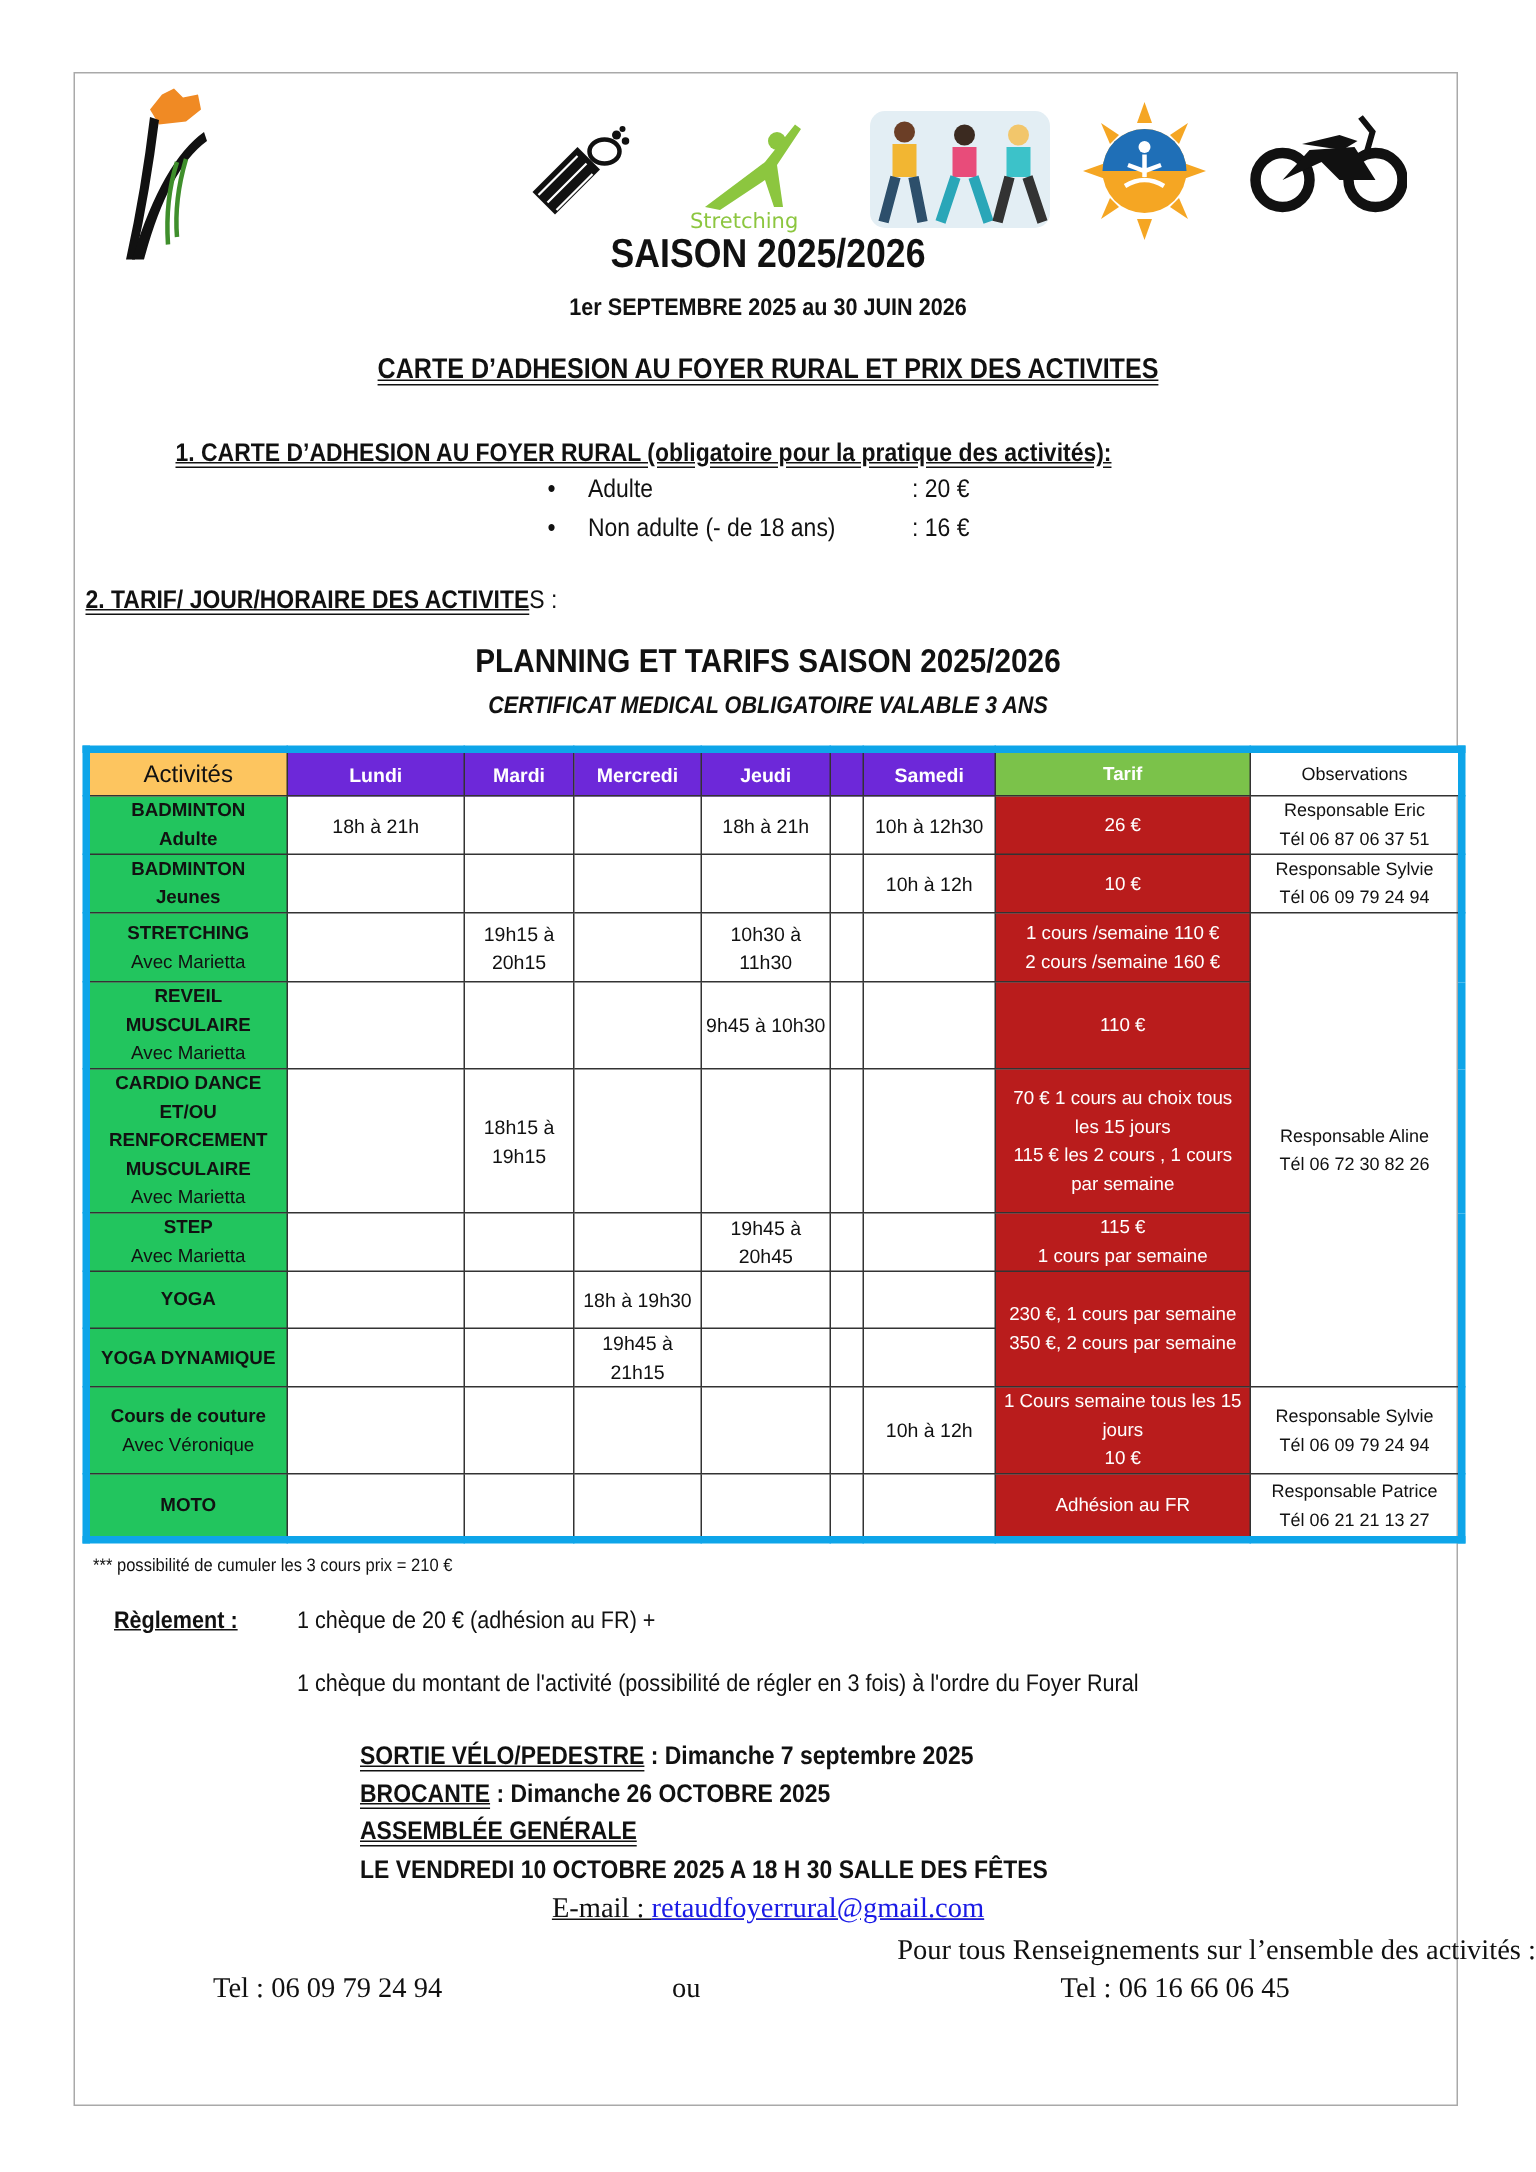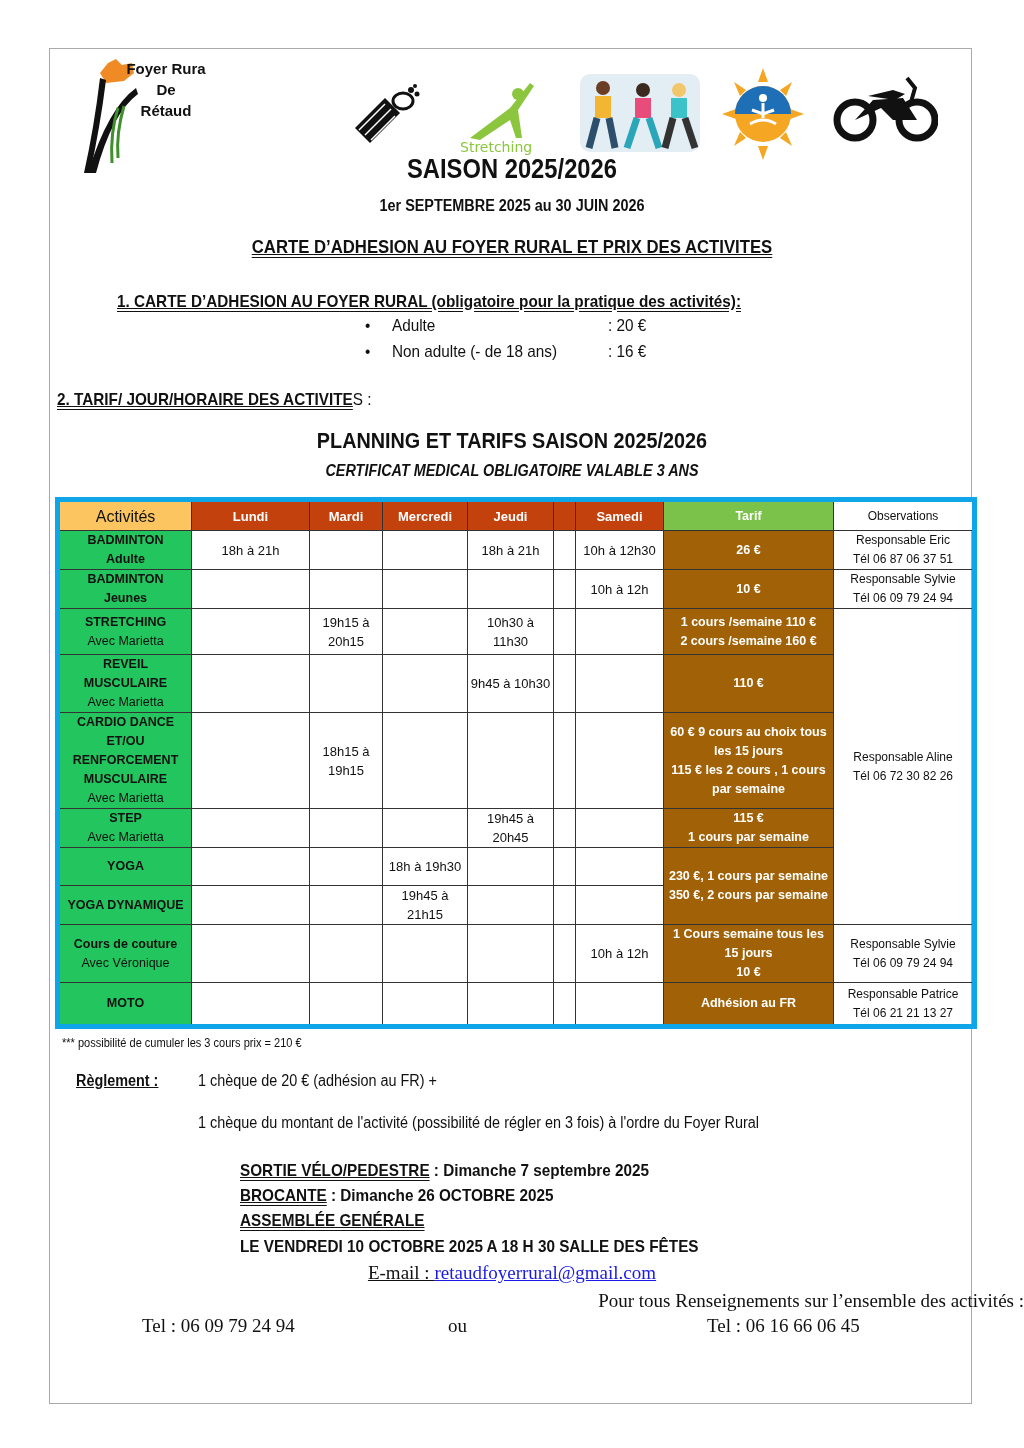--- a/index.html
+++ b/index.html
@@ -20,26 +20,26 @@
   .bullet-row .lbl { display:inline-block; width:240px; }
   .sec2 { left:57px; top:390px; font-size:17px; font-weight:bold; transform:scaleX(0.9); transform-origin:left; white-space:nowrap; }
   .sec2 .suffix { font-weight:normal; }
   .plan-title { left:0; width:1024px; top:428px; font-size:22px; font-weight:bold; transform:scaleX(0.9); }
   .plan-sub { left:0; width:1024px; top:462px; font-size:16px; font-weight:bold; font-style:italic; transform:scaleX(0.9); }
 
   table.planning { position:absolute; left:55px; top:497px; width:917px; border-collapse:collapse; border:5px solid #0ea5e9; font-size:12.5px; table-layout:fixed; }
   table.planning td, table.planning th { border:1px solid #333; text-align:center; vertical-align:middle; padding:0 2px; line-height:19px; }
   table.planning th { height:28px; font-weight:bold; color:#fff; }
   th.h-act { background:#fdc55f; color:#111 !important; font-weight:normal !important; font-size:16px; }
-  th.h-day { background:#c2410c; font-size:13px; }
+  th.h-day { background:#6d28d9; font-size:13px; }
   th.h-tarif { background:#7bc24a; }
   th.h-obs { background:#fff; color:#111 !important; font-weight:normal !important; font-size:12px; }
   td.act { background:#22c55e; font-weight:bold; }
   td.act .sub { font-weight:normal; display:block; }
-  td.tarif { background:#a16207; color:#fff; font-weight:bold; }
+  td.tarif { background:#b91c1c; color:#fff; font-weight:normal; }
   td.obs { font-size:12px; }
   td.day { font-size:13px; }
 
   .note { left:62px; top:1036px; font-size:12px; transform:scaleX(0.92); transform-origin:left; white-space:nowrap; }
   .reg-label { left:76px; top:1072px; font-size:16px; font-weight:bold; text-decoration:underline; transform:scaleX(0.9); transform-origin:left; }
   .reg-line1 { left:198px; top:1072px; font-size:16px; transform:scaleX(0.9); transform-origin:left; white-space:nowrap; }
   .reg-line2 { left:198px; top:1114px; font-size:16px; transform:scaleX(0.9); transform-origin:left; white-space:nowrap; }
   .event { left:240px; font-size:17px; font-weight:bold; transform:scaleX(0.9); transform-origin:left; white-space:nowrap; }
   .event .u { text-decoration:underline; text-decoration-style:double; }
   .serif { font-family:"Liberation Serif","DejaVu Serif",serif; font-size:19px; }
@@ -56,25 +56,20 @@
 <div class="page"></div>
 
 <div class="abs logo">
   <svg width="60" height="120" viewBox="0 0 60 120" style="position:absolute;left:0;top:0">
     <path d="M30 5 l8 -4 l6 6 l10 -2 l2 10 l-10 8 l-18 2 l-6 -10 z" fill="#f08a24"></path>
     <path d="M22 20 Q16 70 6 115 L12 115 Q22 70 28 22 Z" fill="#111"></path>
     <path d="M58 30 Q30 50 10 115 L18 115 Q34 55 60 36 Z" fill="#111"></path>
     <path d="M40 50 Q32 75 34 105" stroke="#3f8f2c" stroke-width="3" fill="none"></path>
     <path d="M46 48 Q38 75 40 100" stroke="#3f8f2c" stroke-width="3" fill="none"></path>
   </svg>
-  <div class="logo-text">
-    <div>Foyer Rura</div>
-    <div>De</div>
-    <div>Rétaud</div>
-  </div>
 </div>
 
 <div class="pictos" style="left:345px;width:90px;">
   <svg width="90" height="88" viewBox="0 0 90 88">
     <path d="M10 60 L40 30 L55 45 L25 75 Z" fill="#111"></path>
     <path d="M14 62 L40 36 M20 67 L46 41 M26 72 L50 48" stroke="#fff" stroke-width="1.5"></path>
     <ellipse cx="58" cy="33" rx="10" ry="8" fill="#fff" stroke="#111" stroke-width="3"></ellipse>
     <circle cx="66" cy="22" r="3" fill="#111"></circle>
       <circle cx="72" cy="26" r="2.5" fill="#111"></circle>
       <circle cx="70" cy="18" r="2" fill="#111"></circle>
@@ -229,21 +224,21 @@
       </tr>
       <tr style="height: 96px;">
         <td class="act"><span>CARDIO DANCE ET/OU RENFORCEMENT MUSCULAIRE</span><span class="sub" style="display: block;">Avec Marietta</span></td>
         <td class="day"></td>
         <td class="day">18h15 à 19h15</td>
         <td class="day"></td>
         <td class="day"></td>
         <td class="day"></td>
         <td class="day"></td>
         <td class="tarif">
-          <div>60 €  9 cours au choix tous les 15 jours</div>
+          <div>70 €  1 cours au choix tous les 15 jours</div>
           <div>115 € les 2 cours , 1 cours par semaine</div>
         </td>
       </tr>
       <tr style="height: 38px;">
         <td class="act"><span>STEP</span><span class="sub" style="display: block;">Avec Marietta</span></td>
         <td class="day"></td>
         <td class="day"></td>
         <td class="day"></td>
         <td class="day">19h45 à 20h45</td>
         <td class="day"></td>

